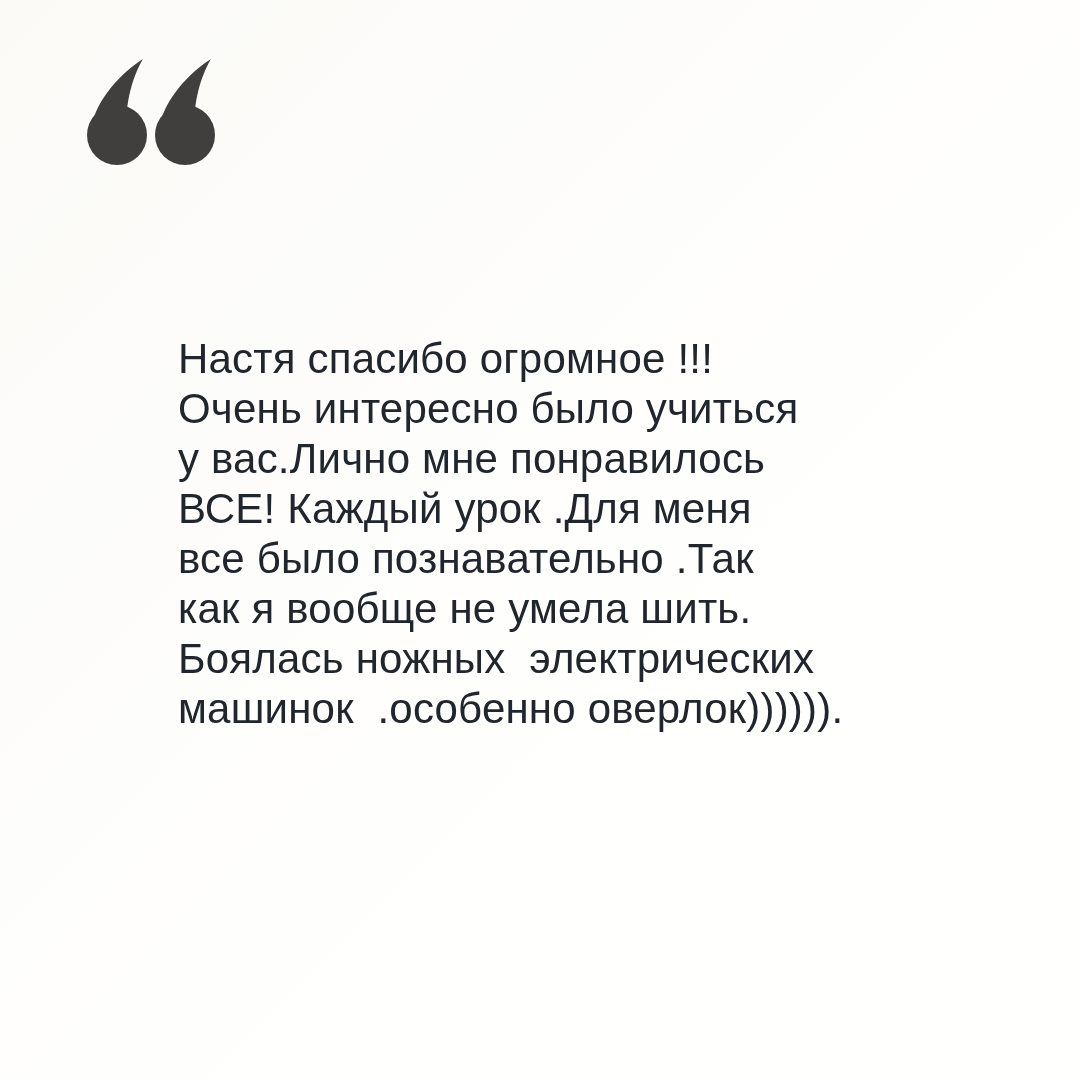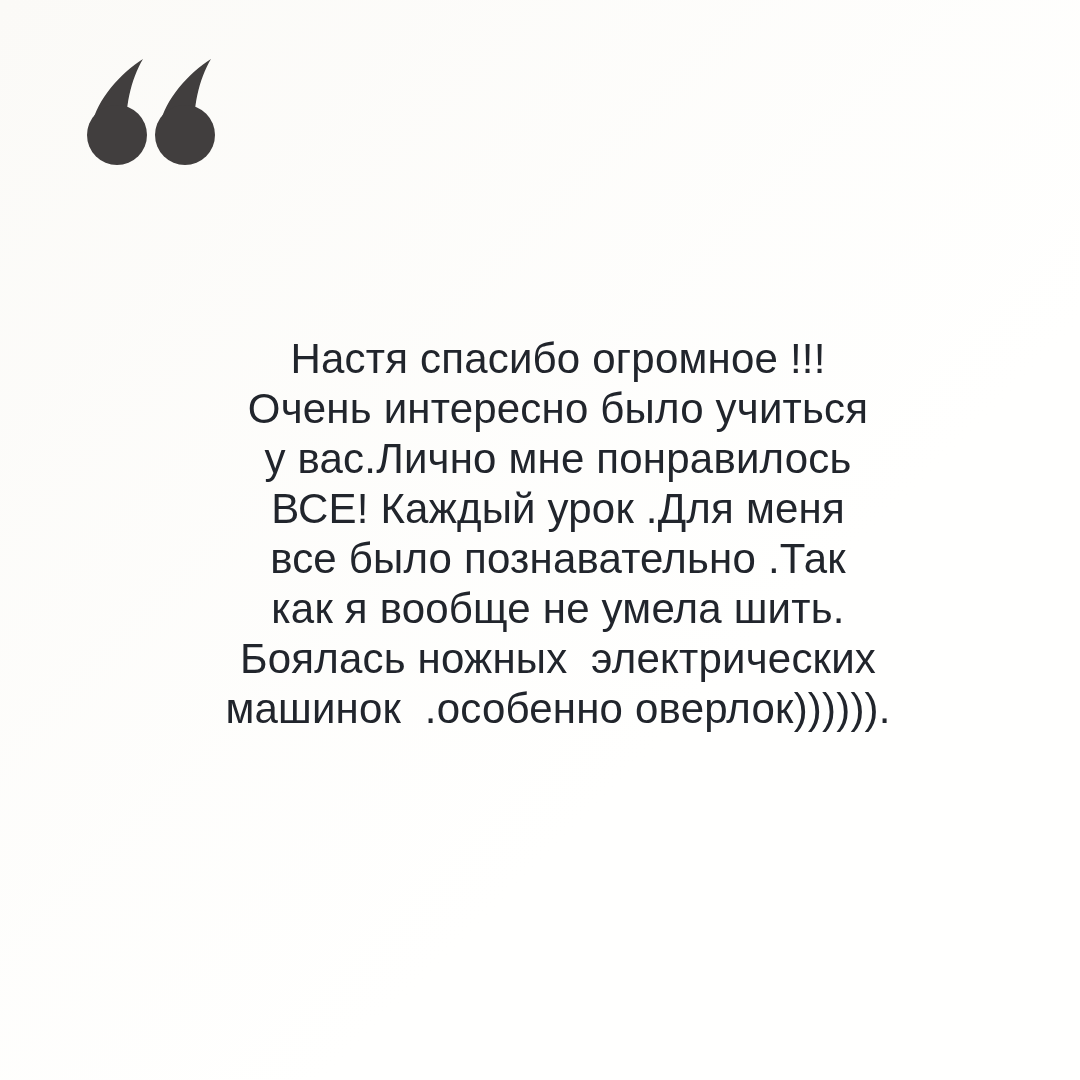--- a/index.html
+++ b/index.html
@@ -14,21 +14,20 @@
     overflow: hidden;
   }
   body {
     font-family: "Liberation Sans", "DejaVu Sans", sans-serif;
   }
   .card {
     position: relative;
     width: 1080px;
     height: 1080px;
     background: linear-gradient(135deg, var(--background) 0%, #fffffe 65%);
-    text-align: center;
   }
   .quote-icon {
     position: absolute;
     left: 87px;
     top: 58px;
     width: 128px;
     height: 108px;
   }
   .quote-icon svg {
     display: block;

